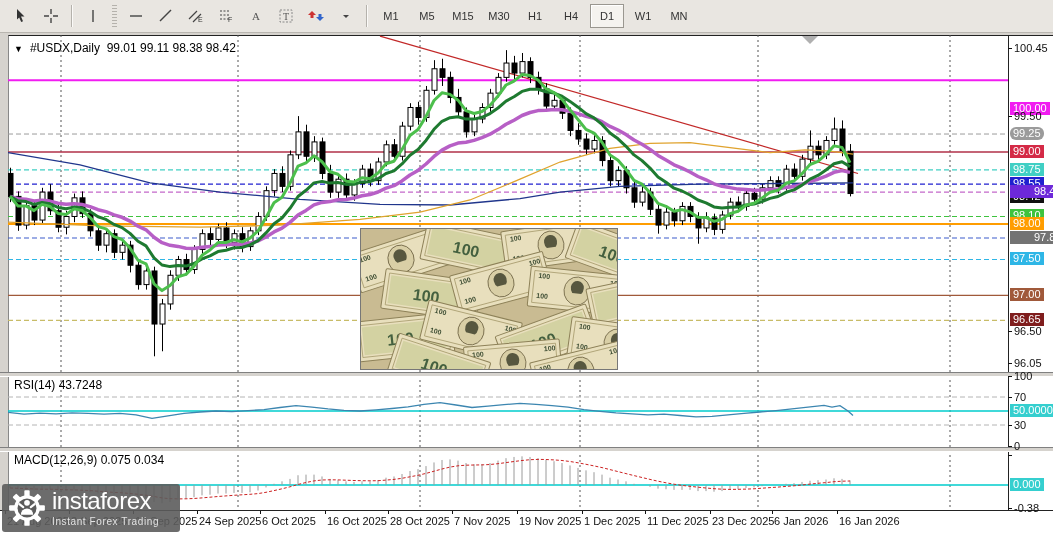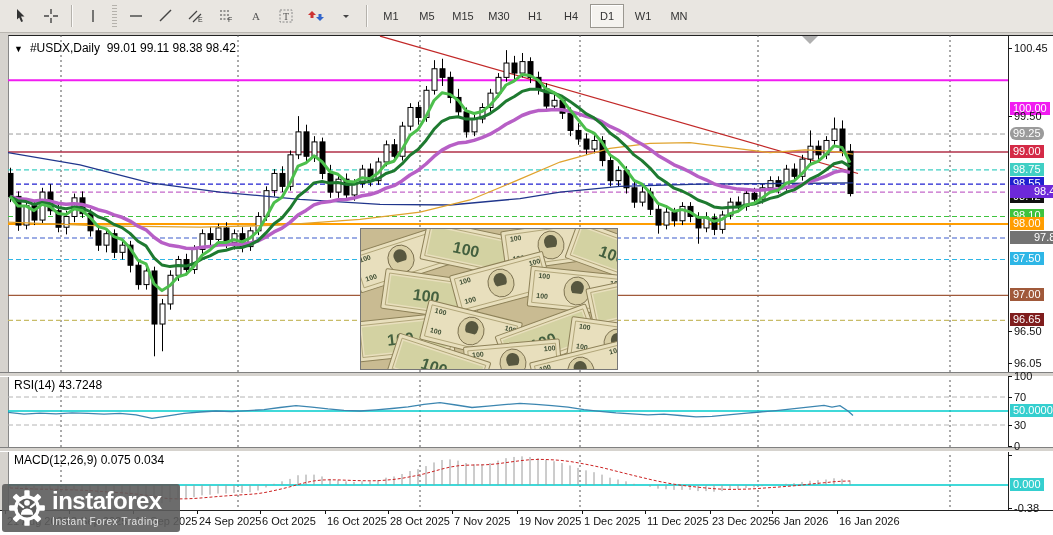--- a/index.html
+++ b/index.html
@@ -21,21 +21,21 @@
   .axis-badge{position:absolute;font-size:11px;line-height:13px;color:#fff;padding:0 3px;white-space:nowrap;}
   .axis-tick{position:absolute;width:4px;height:1px;background:#111;}
   .time-label{position:absolute;top:4px;font-size:11px;color:#111;white-space:nowrap;}
   .time-tick{position:absolute;top:0px;width:1px;height:3px;background:#111;}
   #symbol-title{position:absolute;left:14px;top:41px;font-size:12px;color:#000;z-index:6;}
   #symbol-title .caret{font-size:9px;margin-right:7px;}
   .ind-label{position:absolute;font-size:12px;color:#000;z-index:6;}
   
   #watermark{position:absolute;left:2px;top:484px;width:178px;height:48px;background:rgba(92,92,92,0.90);border-radius:3px;z-index:40;display:flex;align-items:center;padding-left:6px;box-sizing:border-box;}
   #wm-text{margin-left:6px;}
-  #wm-brand{font-size:24px;font-weight:bold;color:#fff;line-height:24px;letter-spacing:-0.5px;}
+  #wm-brand{font-size:24px;font-weight:normal;color:#fff;line-height:24px;letter-spacing:-0.5px;}
   #wm-tag{font-size:10px;color:#e3e3e3;letter-spacing:0.6px;margin-top:3px;text-align:left;}
   
   #money{position:absolute;left:360px;top:228px;width:256px;height:140px;z-index:20;overflow:hidden;border:1px solid #777;}
 </style>
 </head>
 <body>
 
 <div id="app">
   <div id="toolbar">
       <div class="tbtn">

